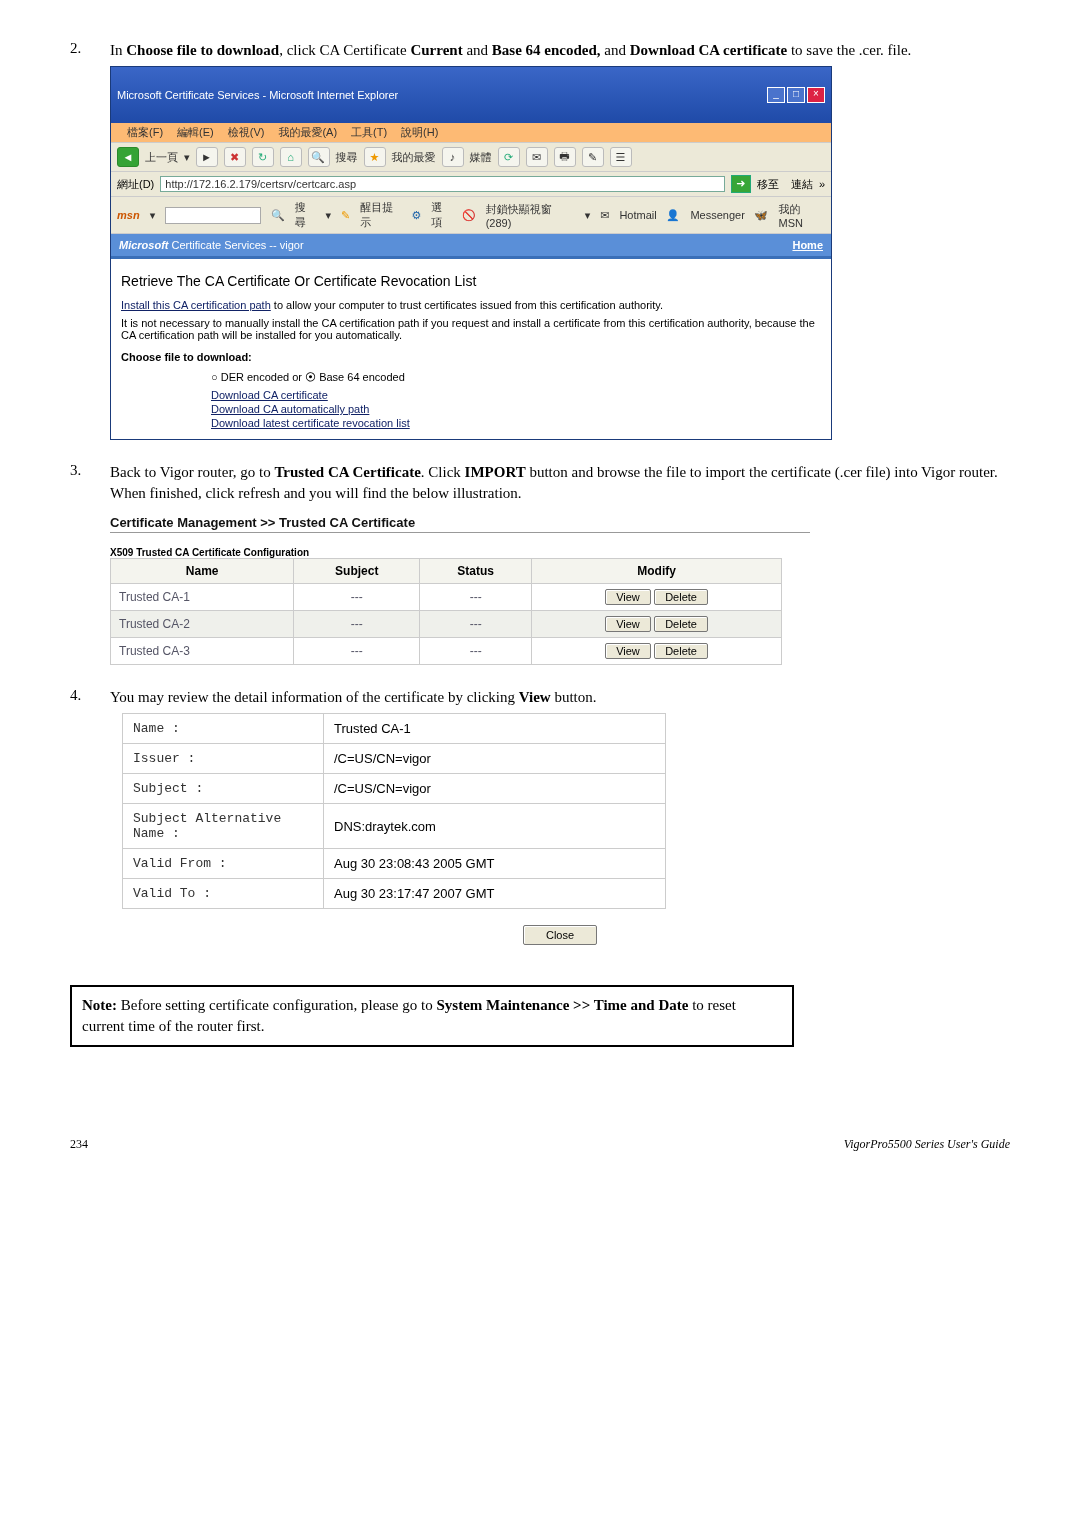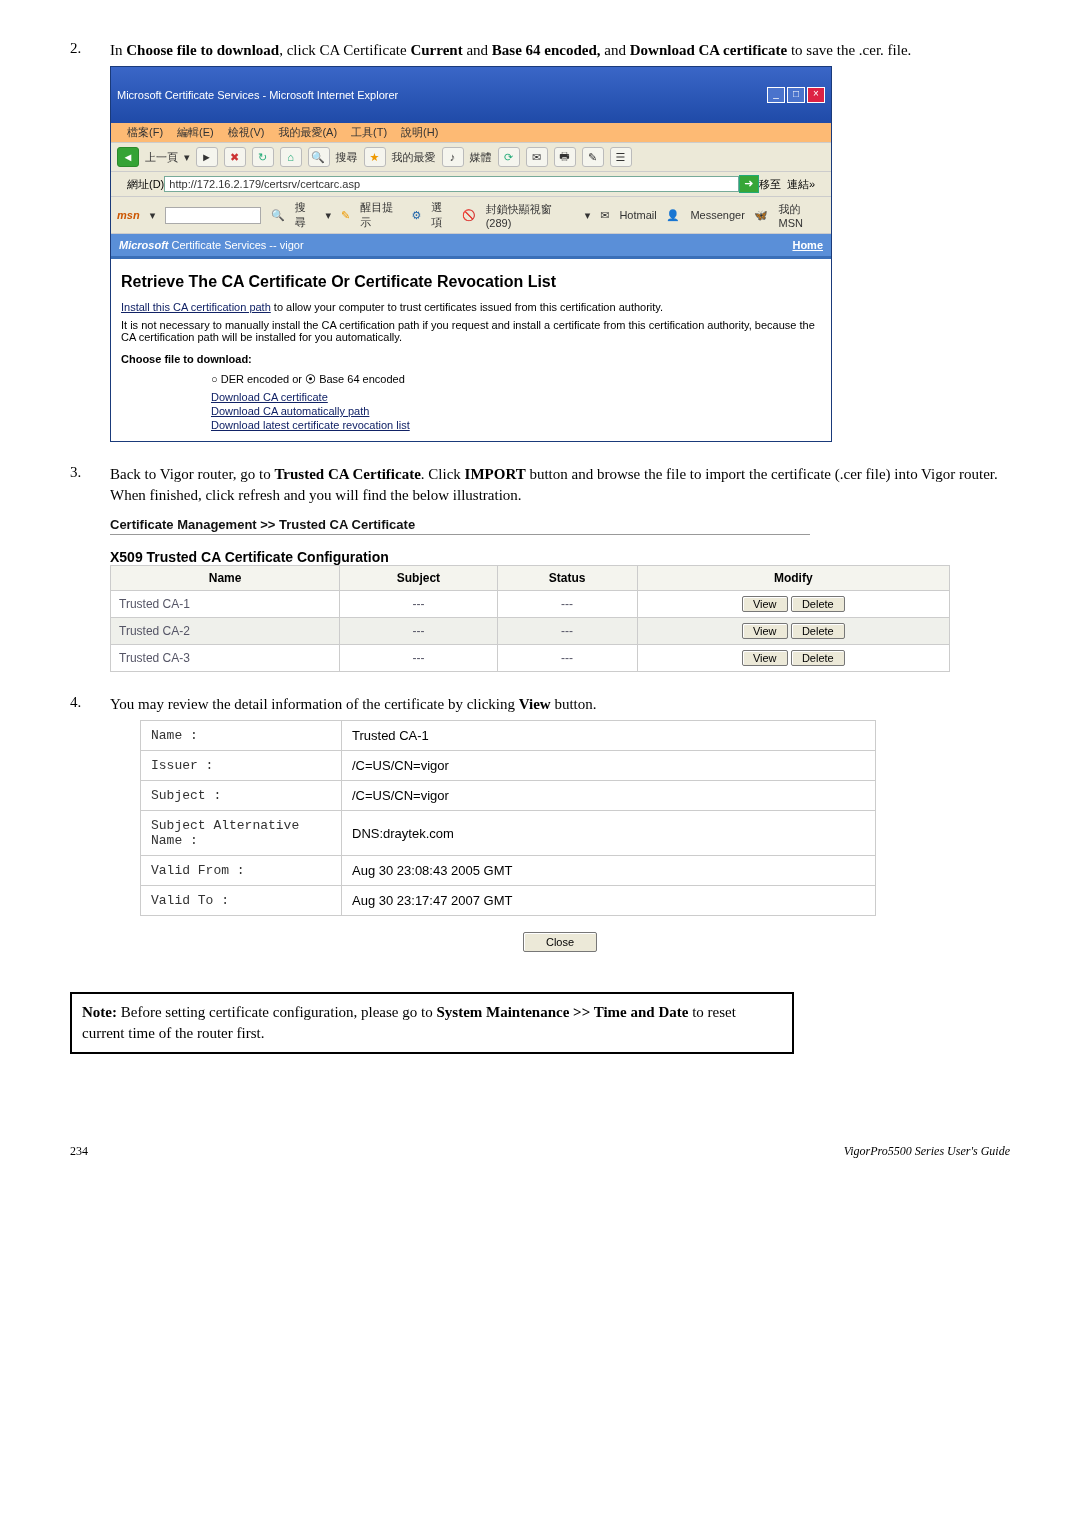--- a/index.html
+++ b/index.html
@@ -63,22 +63,22 @@
     background:#ece9d8; border-bottom:1px solid #ccc; padding:4px 6px;
     display:flex; align-items:center; gap:6px; color:#333;
   }
   .tb-icon {
     width:20px; height:18px; border:1px solid #bbb; border-radius:3px;
     display:inline-flex; align-items:center; justify-content:center;
     background:#f5f5ee; font-size:11px;
   }
   .tb-green { background:#35a335; color:#fff; border-color:#2b8a2b; }
   .ie-addr {
-    background:#ece9d8; border-bottom:1px solid #ccc; padding:3px 16px;
-    display:flex; align-items:center; 
+    background:#ece9d8; border-bottom:1px solid #ccc; padding:3px 6px;
+    display:flex; align-items:center; gap:6px;
   }
   .addr-box {
     flex:1; background:#fff; border:1px solid #7a9; padding:1px 4px;
     color:#333;
   }
   .go-btn {
     width:18px; height:16px; background:#37a637; border:1px solid #2a7;
     color:#fff; text-align:center; line-height:14px;
   }
   .msn-bar {
@@ -90,49 +90,49 @@
     width:100px; height:15px; background:#fff; border:1px solid #aaa;
   }
   .bluebar {
     background:#5a8fd8; color:#fff; padding:5px 8px;
     display:flex; justify-content:space-between; align-items:center;
     border-bottom:3px solid #3a6fb8;
   }
   .bluebar b { font-style:italic; }
   .home-link { color:#fff; text-decoration:underline; font-weight:bold;}
   .ie-content { padding:8px 10px; color:#000; }
-  .sect-h { font-weight:bold; font-size:16px; margin:6px 0 10px;}
+  .sect-h { font-weight:normal; font-size:14px; margin:6px 0 10px;}
   .ca-link { color:#126; text-decoration:underline; }
   .ca-p { margin:6px 0; }
   .file-box {
     border:1px solid #999; display:inline-block; margin-left:6px;
   }
   .file-sel { background:#236; color:#fff; padding:1px 6px;}
   .file-unsel { padding:1px 6px; }
   .radio-row { margin-left:90px; margin-top:8px;}
   .link-stack { margin-left:90px; margin-top:6px;}
   .link-stack div { margin:2px 0;}
 
   
   .cm-title {
     font-family: Arial, sans-serif;
     font-weight:bold; font-size:13px; color:#111;
     padding:6px 0 2px; border-bottom:1px solid #999;
     width:700px;
   }
   .x509-title {
     font-family: Arial, sans-serif;
-    font-weight:bold; font-size:14px;
+    font-weight:bold; font-size:10px;
     margin-top:14px;
   }
   table.cert-table {
     font-family: Arial, sans-serif;
     font-size:12px;
     border-collapse:collapse;
-    width:840px;
+    width:672px;
     border:1px solid #ccc;
   }
   table.cert-table th {
     background:#f4f4ee; border:1px solid #ccc; padding:5px 8px;
     font-weight:bold;
   }
   table.cert-table td {
     border:1px solid #ccc; padding:5px 8px; color:#556;
   }
   table.cert-table tr.alt td { background:#eff0eb; }
@@ -143,21 +143,21 @@
     box-shadow:1px 1px 0 #fff inset;
   }
   .btn-row {
     text-align:center; margin:12px 0 4px;
     font-family:Arial,sans-serif;
   }
 
   
   table.detail {
     font-family: Arial, sans-serif; font-size:13px;
-    border-collapse:collapse; width:736px; margin-left:30px;
+    border-collapse:collapse; width:544px; margin-left:12px;
   }
   table.detail td {
     border:1px solid #ccc; padding:7px 10px;
   }
   table.detail td.lbl {
     width:180px; background:#fff; color:#333;
     font-family:"Courier New",monospace;
   }
   .close-row { text-align:center; margin-top:16px;}
 

